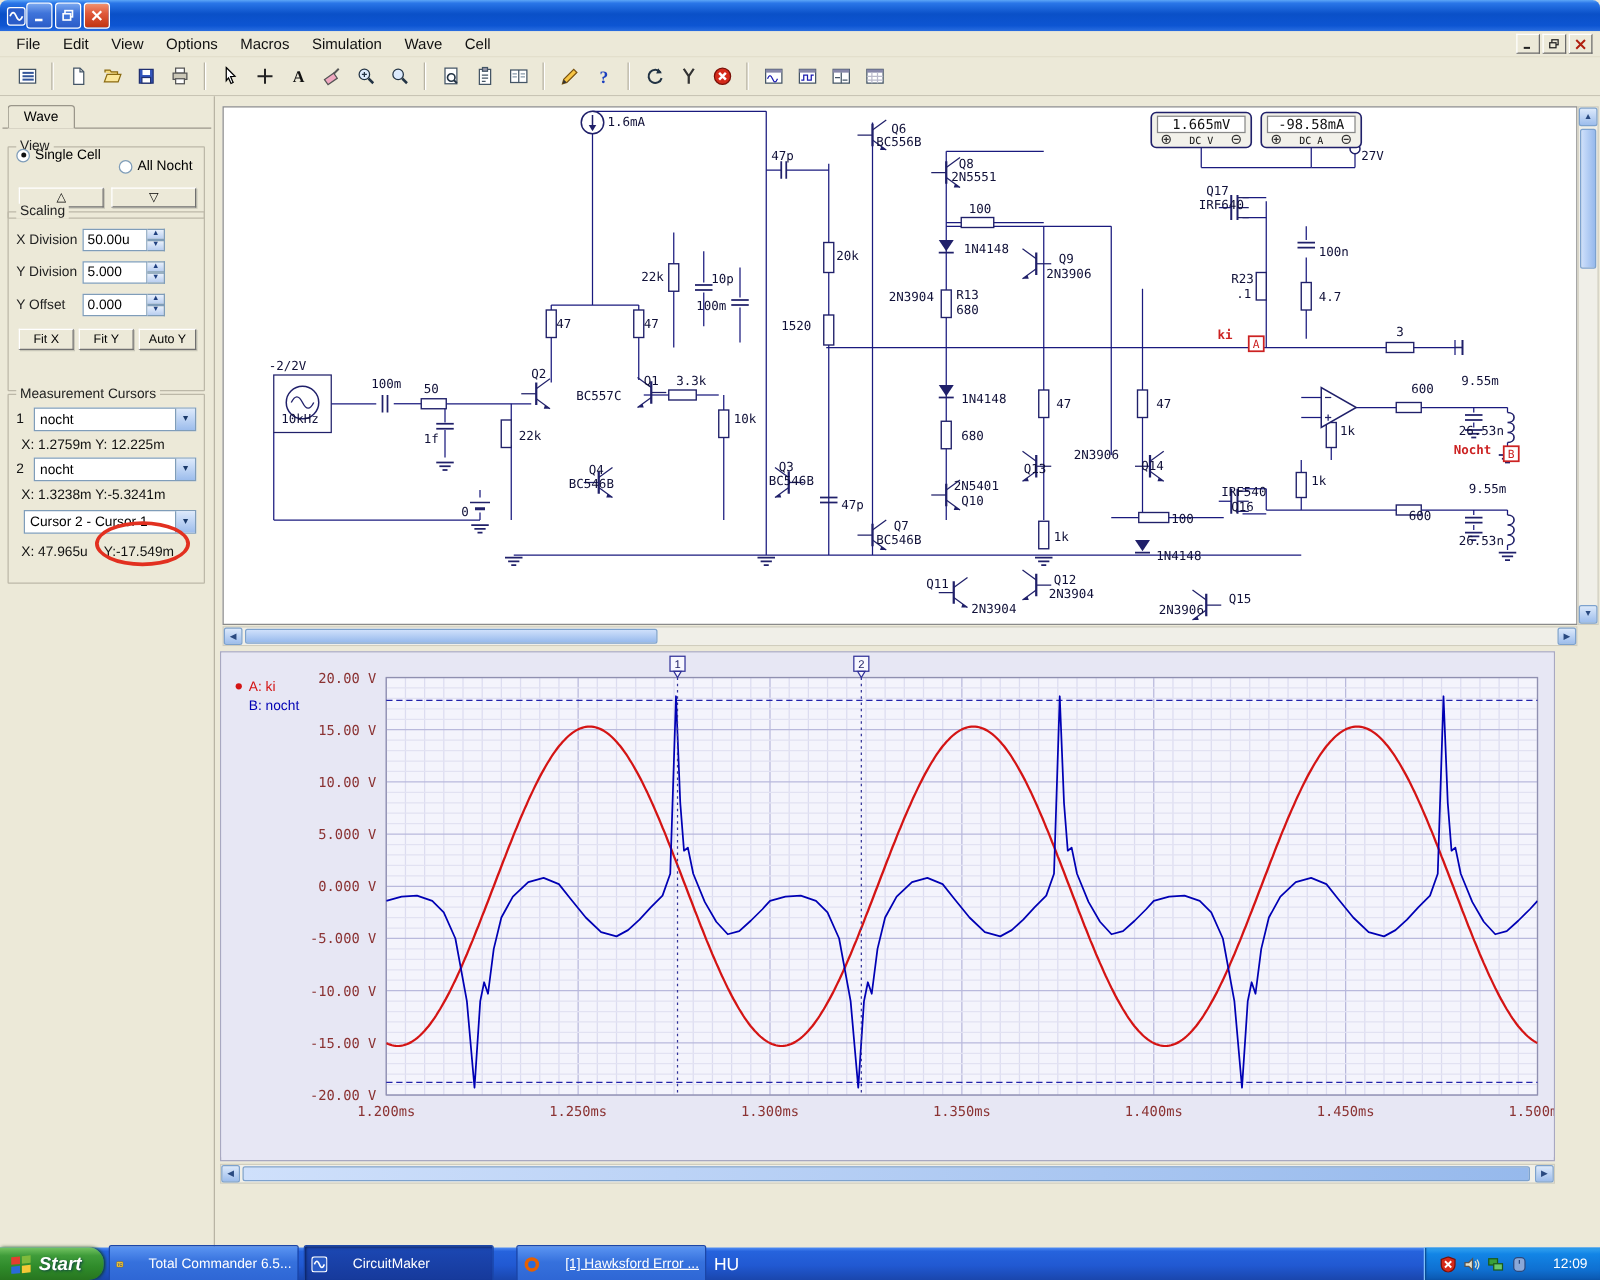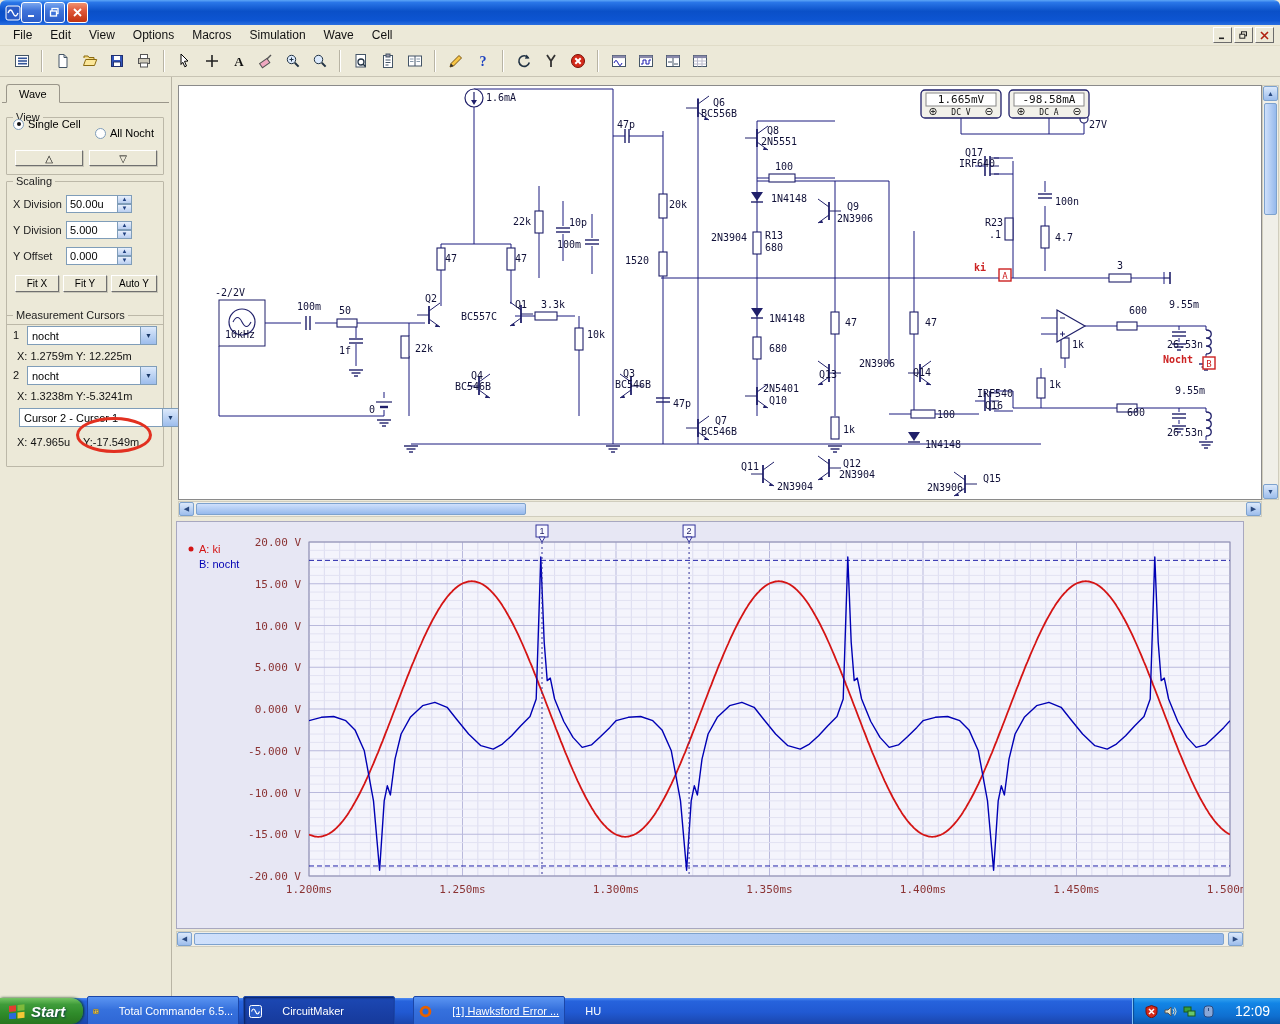--- a/index.html
+++ b/index.html
@@ -91,23 +91,23 @@
     background:linear-gradient(180deg,#74c463 0%,#3f9c3a 25%,#2f8b2a 60%,#27751f 100%);
     border-radius:0 12px 12px 0;color:#fff;font-size:15px;font-weight:bold;font-style:italic;
     text-shadow:1px 1px 2px #144; box-shadow:1px 0 3px #0a3a10;}
   .task-btn{height:21px;margin-left:4px;width:152px;border:1px solid #1b46a8;border-radius:2px;
     background:linear-gradient(180deg,#5b95f2,#3671dd 45%,#2e66d4);color:#fff;font-size:11px;
     display:flex;align-items:center;gap:20px;padding:14px 5px;white-space:nowrap;overflow:hidden;}
   .task-btn.active{background:linear-gradient(180deg,#1c48b4,#16399a);box-shadow:inset 1px 1px 2px #0a2260;}
   .tray{margin-left:auto;height:26px;display:flex;align-items:center;gap:6px;padding:0 10px 0 12px;
     background:linear-gradient(180deg,#35a4f0 0%,#1285e6 20%,#0f6fd0 70%,#0b57ae 100%);
     border-left:1px solid #7fc0f8;box-shadow:inset 1px 0 1px #0a4a90;color:#fff;font-size:11px;}
-  .lang-chip{color:#fff;font-size:11px;margin-left:20px;}
+  .lang-chip{color:#fff;font-size:14px;margin-left:6px;}
   .tray-icon{width:13px;height:13px;display:inline-block;}
-  .clock{font-size:14px;color:#fff;margin-left:14px;}
+  .clock{font-size:11px;color:#fff;margin-left:14px;}
   
   text{user-select:none;}
 </style>
 </head>
 <body>
 
 <div class="window">
 
   <div class="titlebar">
     <span class="app-icon">
@@ -333,21 +333,21 @@
           <span>Single Cell</span>
         </div>
         <div class="radio-row" style="left:88px;top:9px;">
           <span class="radio"></span>
           <span>All Nocht</span>
         </div>
         <button class="xp-btn" style="left:8px;top:32px;width:68px;height:16px;">△</button>
         <button class="xp-btn" style="left:82px;top:32px;width:68px;height:16px;">▽</button>
       </div>
 
-      <div class="group" style="left:6px;top:104px;width:158px;height:144px;">
+      <div class="group" style="left:6px;top:92px;width:158px;height:144px;">
         <span class="group-label">Scaling</span>
         <div class="fieldrow" style="left:6px;top:13px;">
           <label>X Division</label>
           <input class="xp-input" value="50.00u" style="">
           <span class="spinner">
               <button class="spin">▲</button>
               <button class="spin">▼</button>
             </span>
         </div>
         <div class="fieldrow" style="left:6px;top:39px;">
@@ -378,21 +378,21 @@
           <span class="val">nocht</span>
           <span class="drop">▼</span>
         </div>
         <span class="readout" style="left:10px;top:34px;">X: 1.2759m Y: 12.225m</span>
         <span class="readout" style="left:6px;top:53px;">2</span>
         <div class="combo" style="left:20px;top:50px;width:130px;">
           <span class="val">nocht</span>
           <span class="drop">▼</span>
         </div>
         <span class="readout" style="left:10px;top:74px;">X: 1.3238m Y:-5.3241m</span>
-        <div class="combo" style="left:12px;top:92px;width:160px;">
+        <div class="combo" style="left:12px;top:92px;width:138px;">
           <span class="val">Cursor 2 - Cursor 1</span>
           <span class="drop">▼</span>
         </div>
         <span class="readout" style="left:10px;top:120px;">X: 47.965u</span>
         <span class="readout" style="left:76px;top:120px;">Y:-17.549m</span>
       </div>
       <div class="annotation-ellipse" style="left:76px;top:340px;width:76px;height:36px;"></div>
     </div>
 
     <div class="schematic-area">

